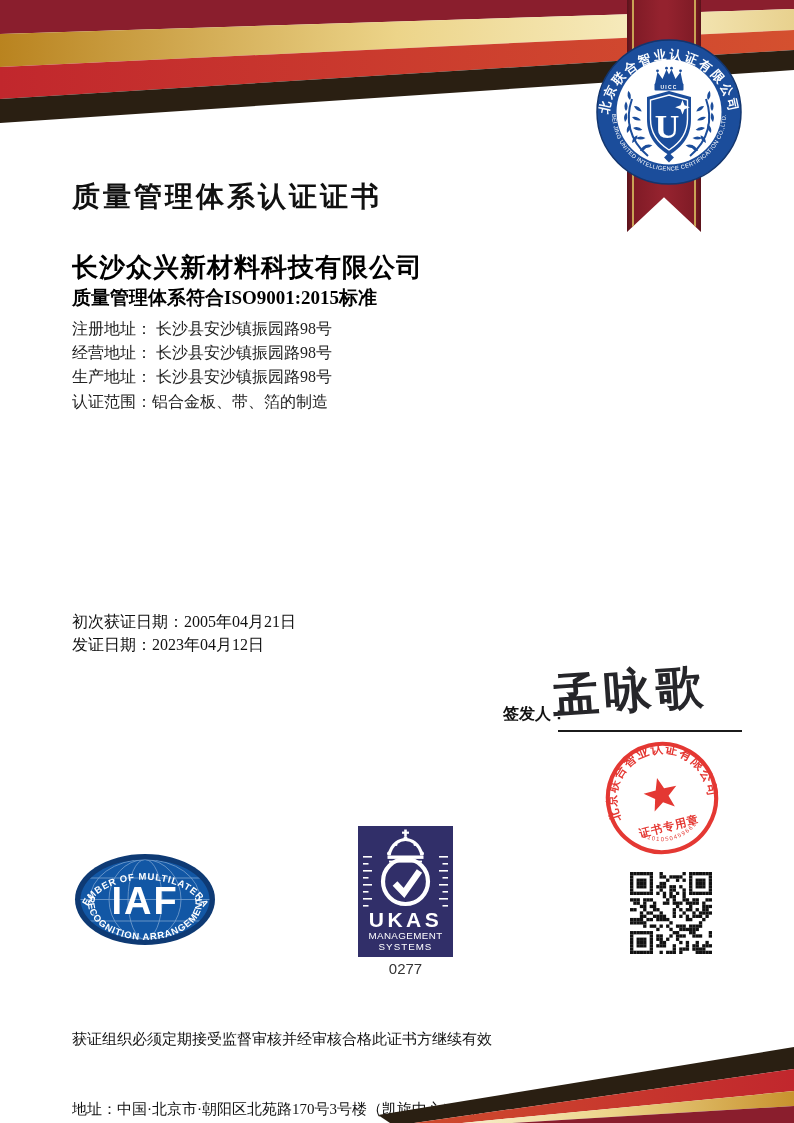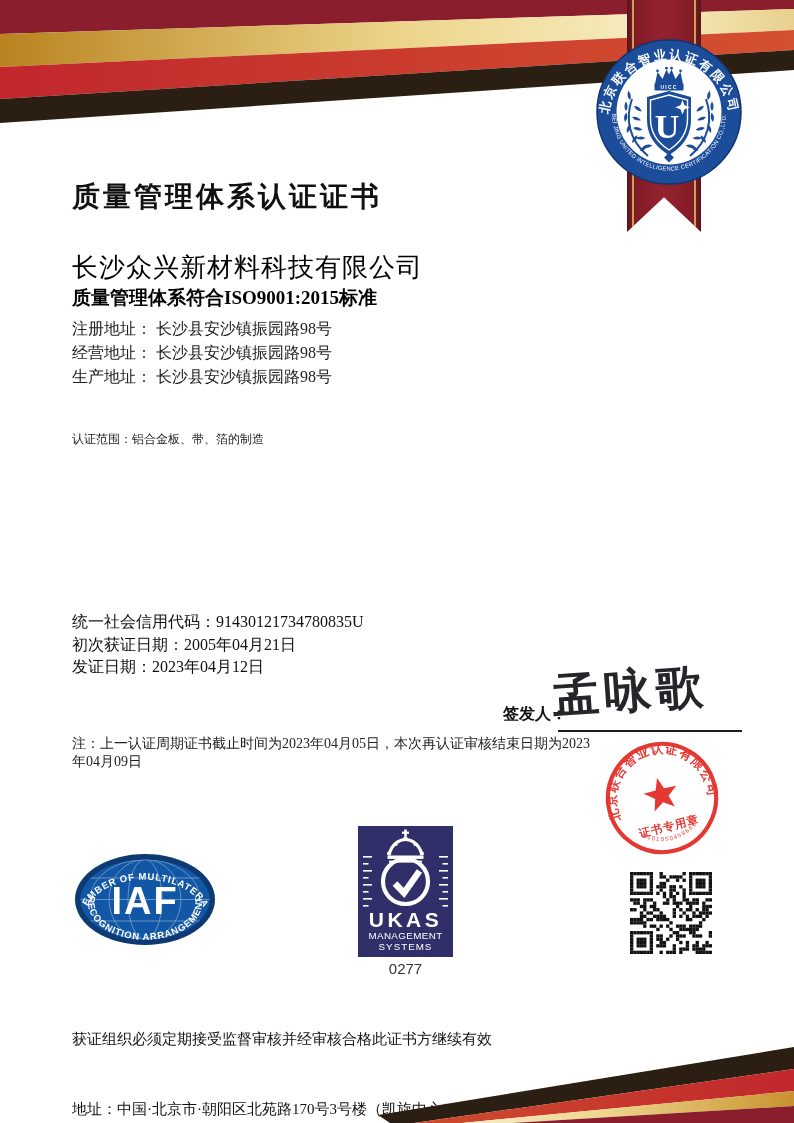--- a/index.html
+++ b/index.html
@@ -17,25 +17,25 @@
   .ribbon{
     left:627px;top:0;width:74px;height:232px;z-index:3;
     background:linear-gradient(90deg,#5a131b 0%,#7f1b26 9%,#94222e 45%,#94222e 55%,#7f1b26 91%,#5a131b 100%);
     clip-path:polygon(0 0,100% 0,100% 100%,50% 85%,0 100%);
   }
   .ribbon .pin{position:absolute;top:0;bottom:0;width:2px;background:#c9a355;}
   .pin-l{left:5px;} .pin-r{right:5px;}
   .emblem{left:596px;top:39px;z-index:4;}
   
   .title{left:72px;top:178px;font-size:28px;font-weight:bold;letter-spacing:3px;color:#111;}
-  .company{left:72px;top:250px;font-size:26px;font-weight:normal;letter-spacing:1px;color:#000;}
+  .company{left:72px;top:250px;font-size:26px;font-weight:bold;letter-spacing:1px;color:#000;}
   .standard{left:72px;top:285px;font-size:19px;font-weight:bold;color:#000;text-align:center;}
   .addr{left:72px;top:317px;font-size:16px;line-height:24px;color:#222;}
   .addr .lbl{margin-right:4px;}
-  .scope{left:72px;top:392px;font-size:12px;color:#222;margin-top:39px;}
+  .scope{left:72px;top:392px;font-size:16px;color:#222;}
   .details{left:72px;top:611px;font-size:16px;line-height:22.6px;color:#111;}
   .signer{left:503px;top:704px;font-size:16px;color:#111;z-index:2;font-weight:bold;}
   .signature{
     left:552px;top:660px;font-size:47px;font-weight:bold;letter-spacing:5px;color:#26262a;
     transform:rotate(-4deg);z-index:2;font-family:"DejaVu Serif","Liberation Serif",serif;
   }
   .sig-line{left:558px;top:730px;width:184px;height:2px;background:#1b1b1b;z-index:2;}
   .note{left:72px;top:735px;width:528px;font-size:14px;line-height:18px;color:#222;z-index:2;}
   .stamp{left:603px;top:739px;z-index:5;}
   .iaf{left:74px;top:853px;}
@@ -169,35 +169,31 @@
     <div>
       <span class="lbl">生产地址：</span><span>长沙县安沙镇振园路98号</span>
     </div>
   </div>
   <div class="abs scope">
     <span class="lbl">认证范围：</span><span>铝合金板、带、箔的制造</span>
   </div>
 
   <div class="abs details">
     <div>
-      <span>统一社会信用代码：</span><span>91430121734780835U</span>
-    </div>
-    <div>
       <span>初次获证日期：</span><span>2005年04月21日</span>
     </div>
     <div>
       <span>发证日期：</span><span>2023年04月12日</span>
     </div>
   </div>
 
   <div class="abs signer">签发人：</div>
   <div class="abs signature">孟咏歌</div>
   <div class="abs sig-line"></div>
 
-  <div class="abs note">注：上一认证周期证书截止时间为2023年04月05日，本次再认证审核结束日期为2023年04月09日</div>
 
   <svg class="abs stamp" width="118" height="118" viewBox="0 0 120 120">
     <defs>
       <path id="stArc" d="M 13.5,68 A 47,47 0 1 1 106.5,68" fill="none"></path>
       <path id="stNum" d="M 18,75 A 45,45 0 0 0 102,75" fill="none"></path>
     </defs>
     <g transform="rotate(-14 60 60)" opacity="0.9" fill="#e2231d">
       <circle cx="60" cy="60" r="55" fill="none" stroke="#e2231d" stroke-width="4.2"></circle>
       <polygon points="60,39 64.4,51 77.1,51.4 67,59.3 70.6,71.6 60,64.4 49.4,71.6 53,59.3 42.9,51.4 55.6,51"></polygon>
       <text font-size="12.5" font-weight="bold" letter-spacing="1.5" fill="#e2231d" class="serif-t">

